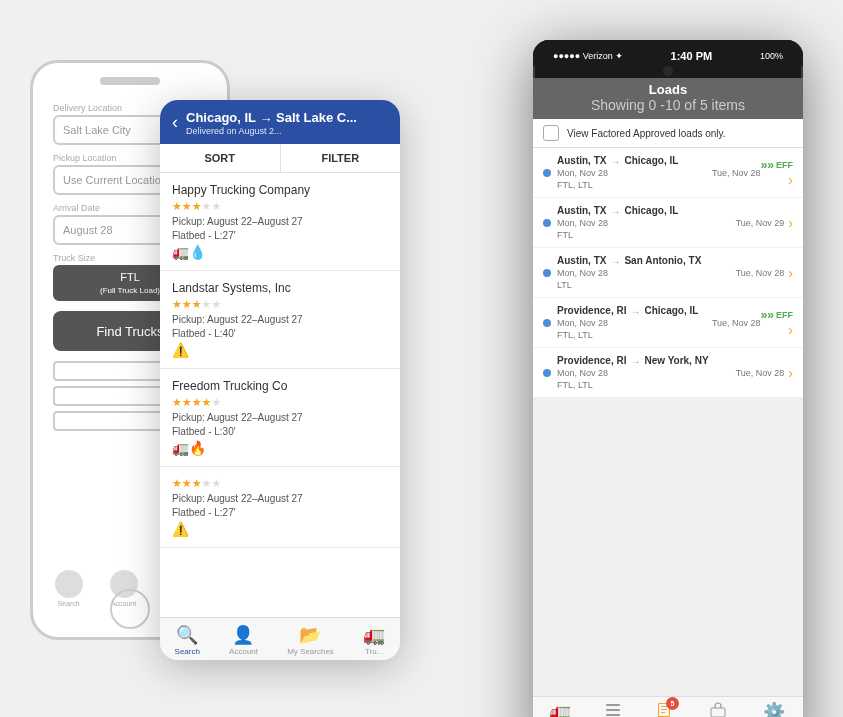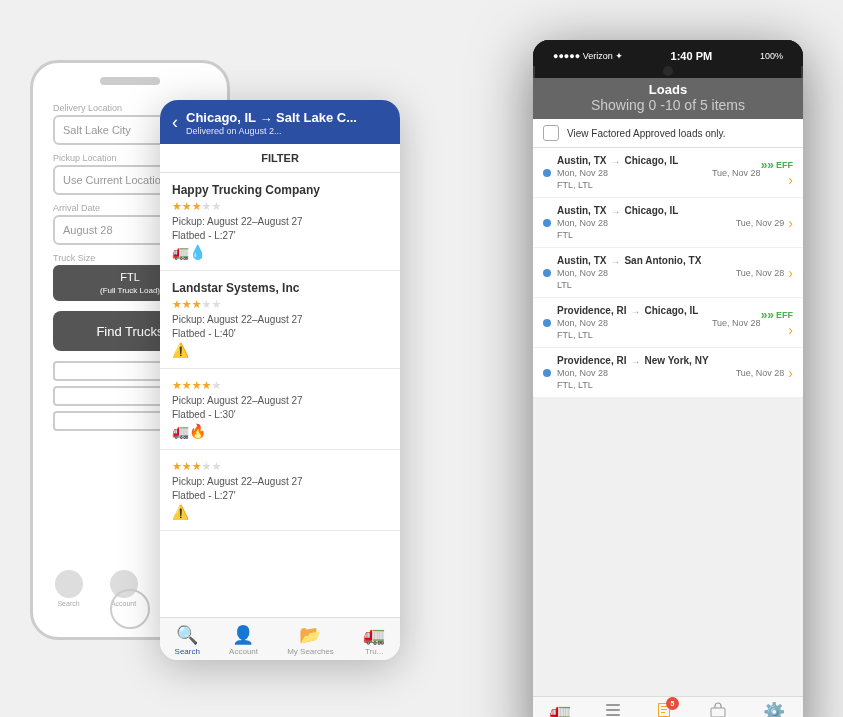--- a/index.html
+++ b/index.html
@@ -177,21 +177,21 @@
       color: #333;
       border-right: 1px solid #e0e0e0;
       cursor: pointer;
     }
     .mp-filter-btn { border-right: none; }
     .mp-company-list { overflow-y: auto; }
     .mp-company-item {
       padding: 10px 12px;
       border-bottom: 1px solid #e8e8e8;
     }
-    .mp-company-name { font-size: 12px; font-weight: 700; color: #333; margin-bottom: 3px; }
+    .mp-company-name { font-size: 12px; font-weight: 400; color: #333; margin-bottom: 3px; }
     .mp-stars { color: #f5a623; font-size: 11px; margin-bottom: 3px; }
     .mp-pickup { font-size: 10px; color: #555; margin-bottom: 3px; }
     .mp-truck-info { font-size: 10px; color: #555; margin-bottom: 3px; }
     .mp-icons { font-size: 14px; }
     .mp-bottom-nav {
       position: absolute;
       bottom: 0; left: 0; right: 0;
       background: #f7f7f7;
       border-top: 1px solid #ddd;
       display: flex;
@@ -410,38 +410,40 @@
 
   <div class="middle-phone">
     <div class="mp-header">
       <span class="mp-back-btn">‹</span>
       <div class="mp-header-text">
         <div class="mp-header-title">Chicago, IL → Salt Lake C...</div>
         <div class="mp-header-sub">Delivered on August 2...</div>
       </div>
     </div>
     <div class="mp-sort-filter">
+      <div class="mp-sort-btn">SORT</div>
       <div class="mp-filter-btn">FILTER</div>
     </div>
     <div class="mp-company-list" id="mp-company-list" style="height: calc(100% - 130px); overflow: hidden;">
         <div class="mp-company-item">
     <div class="mp-company-name">Happy Trucking Company</div>
     <div class="mp-stars">★★★<span style="color:#ddd;">★</span><span style="color:#ddd;">★</span></div>
     <div class="mp-pickup">Pickup: August 22–August 27</div>
     <div class="mp-truck-info">Flatbed - L:27'</div>
     <div class="mp-icons">🚛💧</div>
   </div>
         <div class="mp-company-item">
     <div class="mp-company-name">Landstar Systems, Inc</div>
     <div class="mp-stars">★★★<span style="color:#ddd;">★</span><span style="color:#ddd;">★</span></div>
     <div class="mp-pickup">Pickup: August 22–August 27</div>
     <div class="mp-truck-info">Flatbed - L:40'</div>
     <div class="mp-icons">⚠️</div>
   </div>
         <div class="mp-company-item">
+    <div class="mp-company-name">Freedom Trucking Co</div>
     <div class="mp-stars">★★★★<span style="color:#ddd;">★</span></div>
     <div class="mp-pickup">Pickup: August 22–August 27</div>
     <div class="mp-truck-info">Flatbed - L:30'</div>
     <div class="mp-icons">🚛🔥</div>
   </div>
         <div class="mp-company-item">
     <div class="mp-stars">★★★<span style="color:#ddd;">★</span><span style="color:#ddd;">★</span></div>
     <div class="mp-pickup">Pickup: August 22–August 27</div>
     <div class="mp-truck-info">Flatbed - L:27'</div>
     <div class="mp-icons">⚠️</div>

